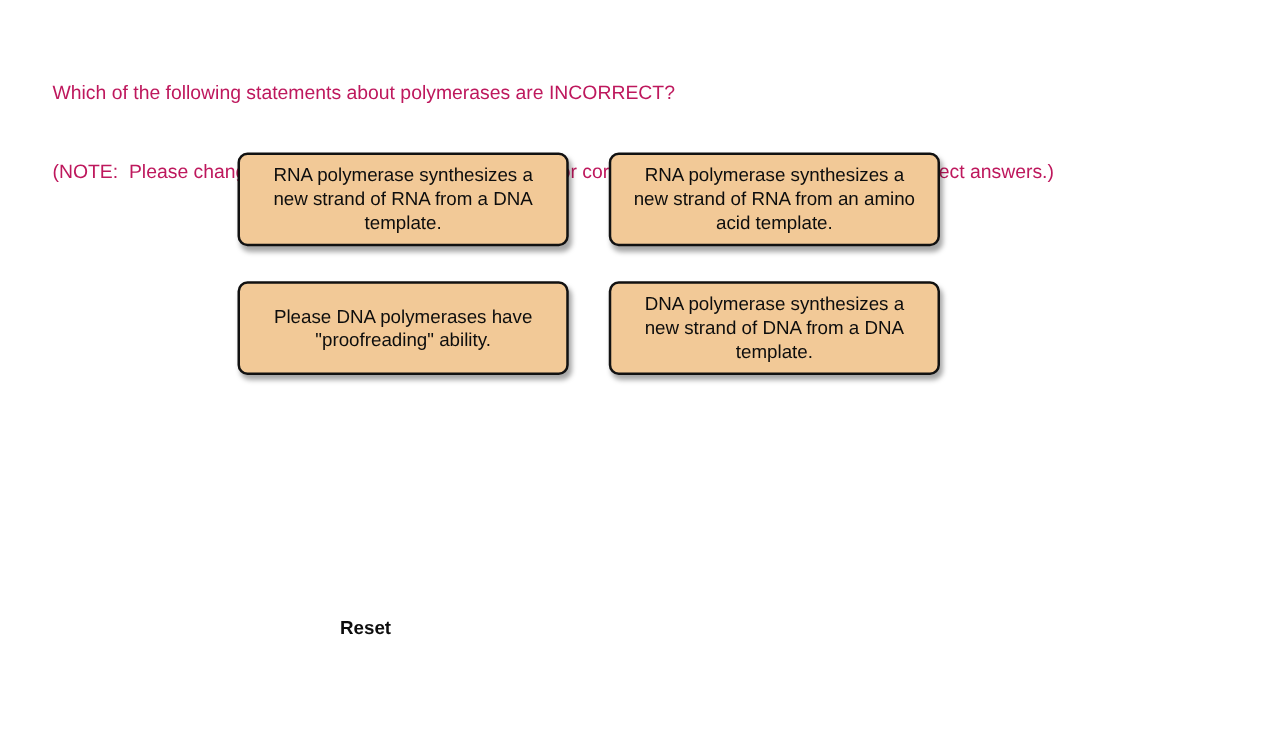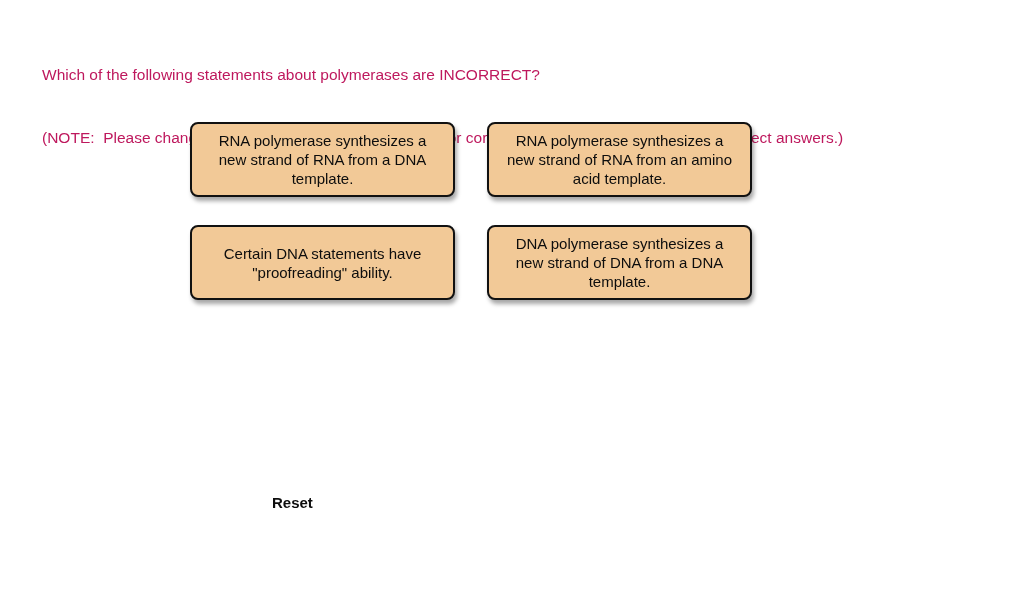--- a/index.html
+++ b/index.html
@@ -71,21 +71,21 @@
   </div>
 
   <div class="card-grid">
     <div class="card">
       <span>RNA polymerase synthesizes a new strand of RNA from a DNA template.</span>
     </div>
     <div class="card">
       <span>RNA polymerase synthesizes a new strand of RNA from an amino acid template.</span>
     </div>
     <div class="card">
-      <span>Certain DNA statements have "proofreading" ability.</span>
+      <span>Please DNA polymerases have "proofreading" ability.</span>
     </div>
     <div class="card">
       <span>DNA polymerase synthesizes a new strand of DNA from a DNA template.</span>
     </div>
   </div>
 
   <button class="reset-button">Reset</button>
 
 </div>
 

